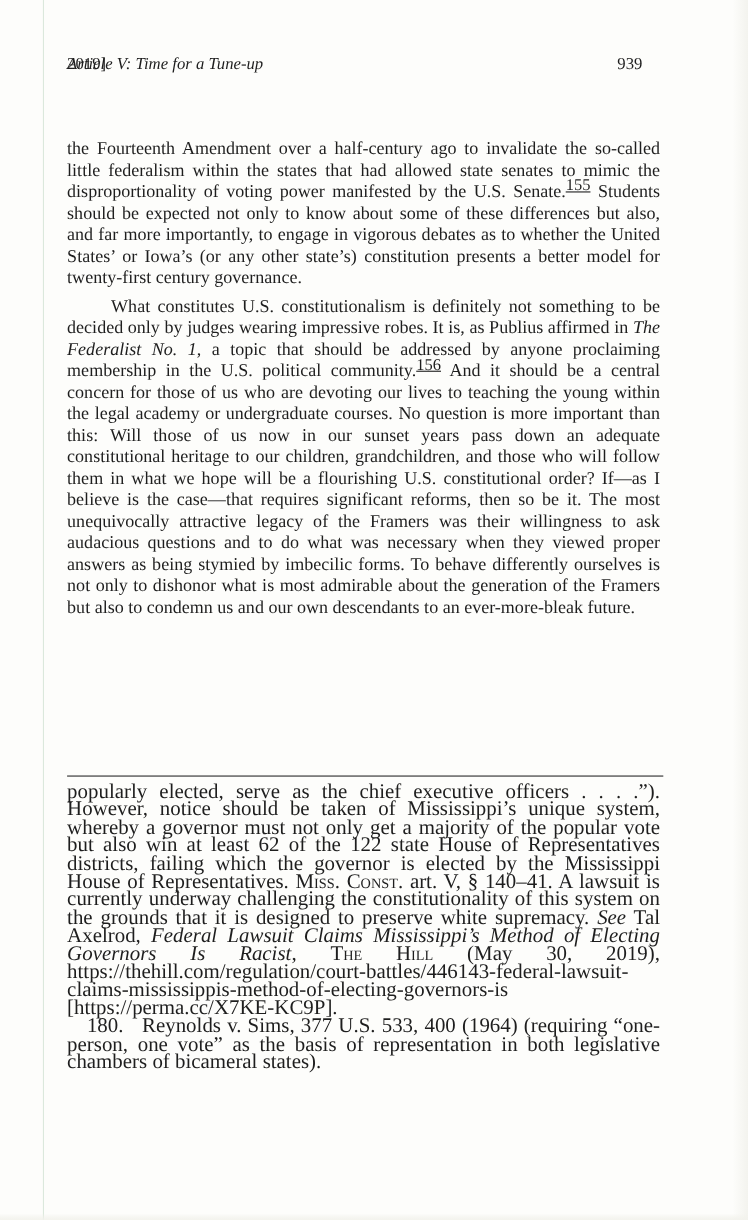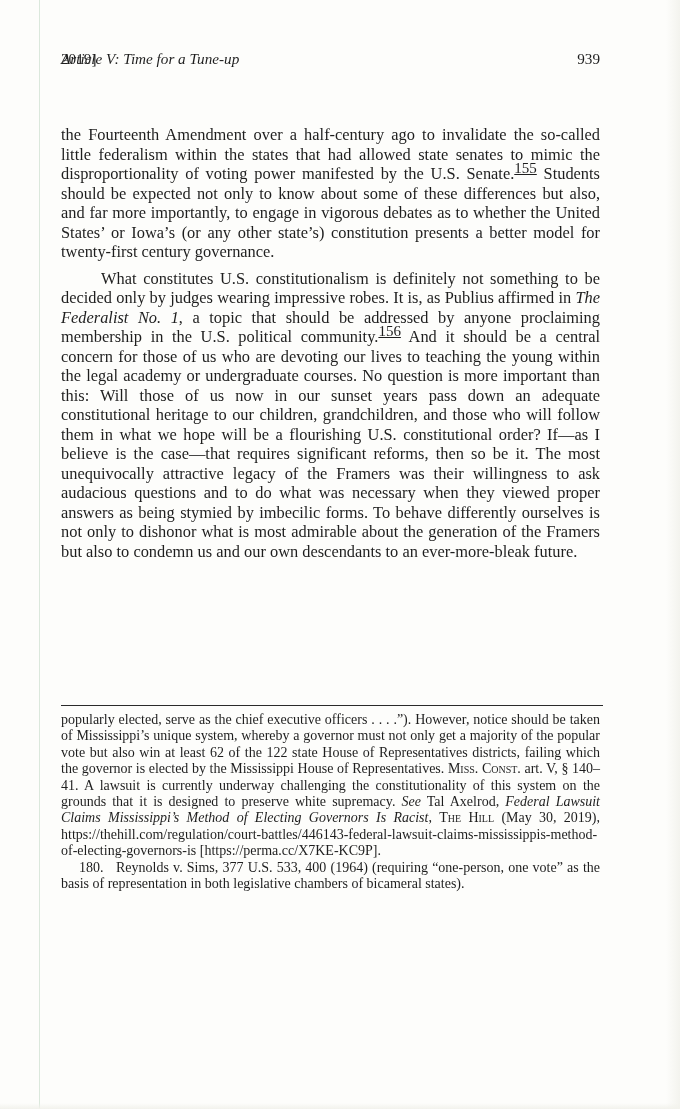--- a/index.html
+++ b/index.html
@@ -42,21 +42,21 @@
     .running-head {
       position: absolute;
       top: 50px;
       left: 61px;
       width: 539px;
       height: 22px;
       font-size: 15.2px;
     }
     .rh-left { position: absolute; left: 0; top: 0; }
     .rh-center { position: absolute; left: 0; right: 0; text-align: left; top: 0; font-style: italic; }
-    .rh-right { position: absolute; right: 0; top: 0; }
+    .rh-right { position: absolute; right: 16px; top: 0; }
 
     .body-text {
       position: absolute;
       top: 125px;
       left: 61px;
       width: 539px;
       font-size: 16.4px;
       line-height: 19.5px;
       text-align: justify;
       hyphens: none;
@@ -80,21 +80,21 @@
       left: 61px;
       width: 542px;
       height: 1px;
       background: #2a2a2a;
     }
     .footnotes {
       position: absolute;
       top: 712px;
       left: 61px;
       width: 539px;
-      font-size: 14px;
+      font-size: 19px;
       line-height: 16.4px;
       text-align: justify;
     }
     .footnotes p {
       margin: 0;
     }
     .footnotes p.fn {
       text-indent: 18px;
     }
     .sc {

